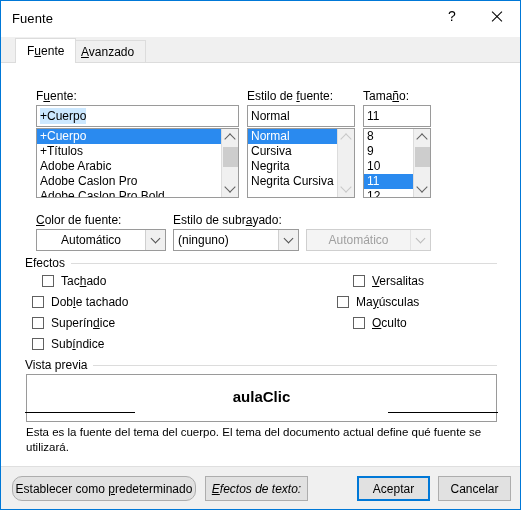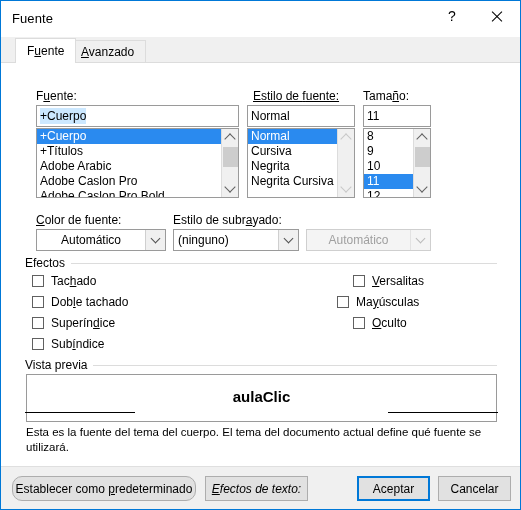--- a/index.html
+++ b/index.html
@@ -368,21 +368,21 @@
       <span><span>F</span><u>u</u>ente</span>
     </div>
     <div class="tab" id="tab-avanzado">
       <span><u>A</u>vanzado</span>
     </div>
   </div>
 
   <div class="panel">
 
     <div class="lbl" style="left:35px; top:26px;"><span>F</span><u>u</u><span>ente:</span></div>
-    <div class="lbl" style="left:252px; top:26px;text-decoration:underline;"><span>Estilo de </span><u>f</u><span>uente:</span></div>
+    <div class="lbl" style="left:246px; top:26px;"><span>Estilo de </span><u>f</u><span>uente:</span></div>
     <div class="lbl" style="left:362px; top:26px;"><span>Tama</span><u>ñ</u><span>o:</span></div>
 
     <div class="tinput" style="left:35px; top:42px; width:203px;">
       <span class="sel-text">+Cuerpo</span>
     </div>
 
     <div class="listbox" style="left:35px; top:65px; width:203px; height:70px;">
       <div class="listitems">
         <div class="litem sel">+Cuerpo</div>
         <div class="litem">+Títulos</div>
@@ -466,21 +466,21 @@
       <span class="cval">Automático</span>
       <span class="cbtn">
           <i class="cchev dis"></i>
         </span>
     </div>
 
     <div class="group" style="left:24px; top:200px; width:472px; height:94px;">
       <span class="group-title">Efectos</span>
     </div>
 
-    <div class="cbrow" style="left:31px; top:211px;">
+    <div class="cbrow" style="left:41px; top:211px;">
       <span class="cbox"></span>
       <span class="cblabel"><span>Tac</span><u>h</u><span>ado</span></span>
     </div>
     <div class="cbrow" style="left:31px; top:232px;">
       <span class="cbox"></span>
       <span class="cblabel"><span>Dob</span><u>l</u><span>e tachado</span></span>
     </div>
     <div class="cbrow" style="left:31px; top:253px;">
       <span class="cbox"></span>
       <span class="cblabel"><span>Superín</span><u>d</u><span>ice</span></span>

